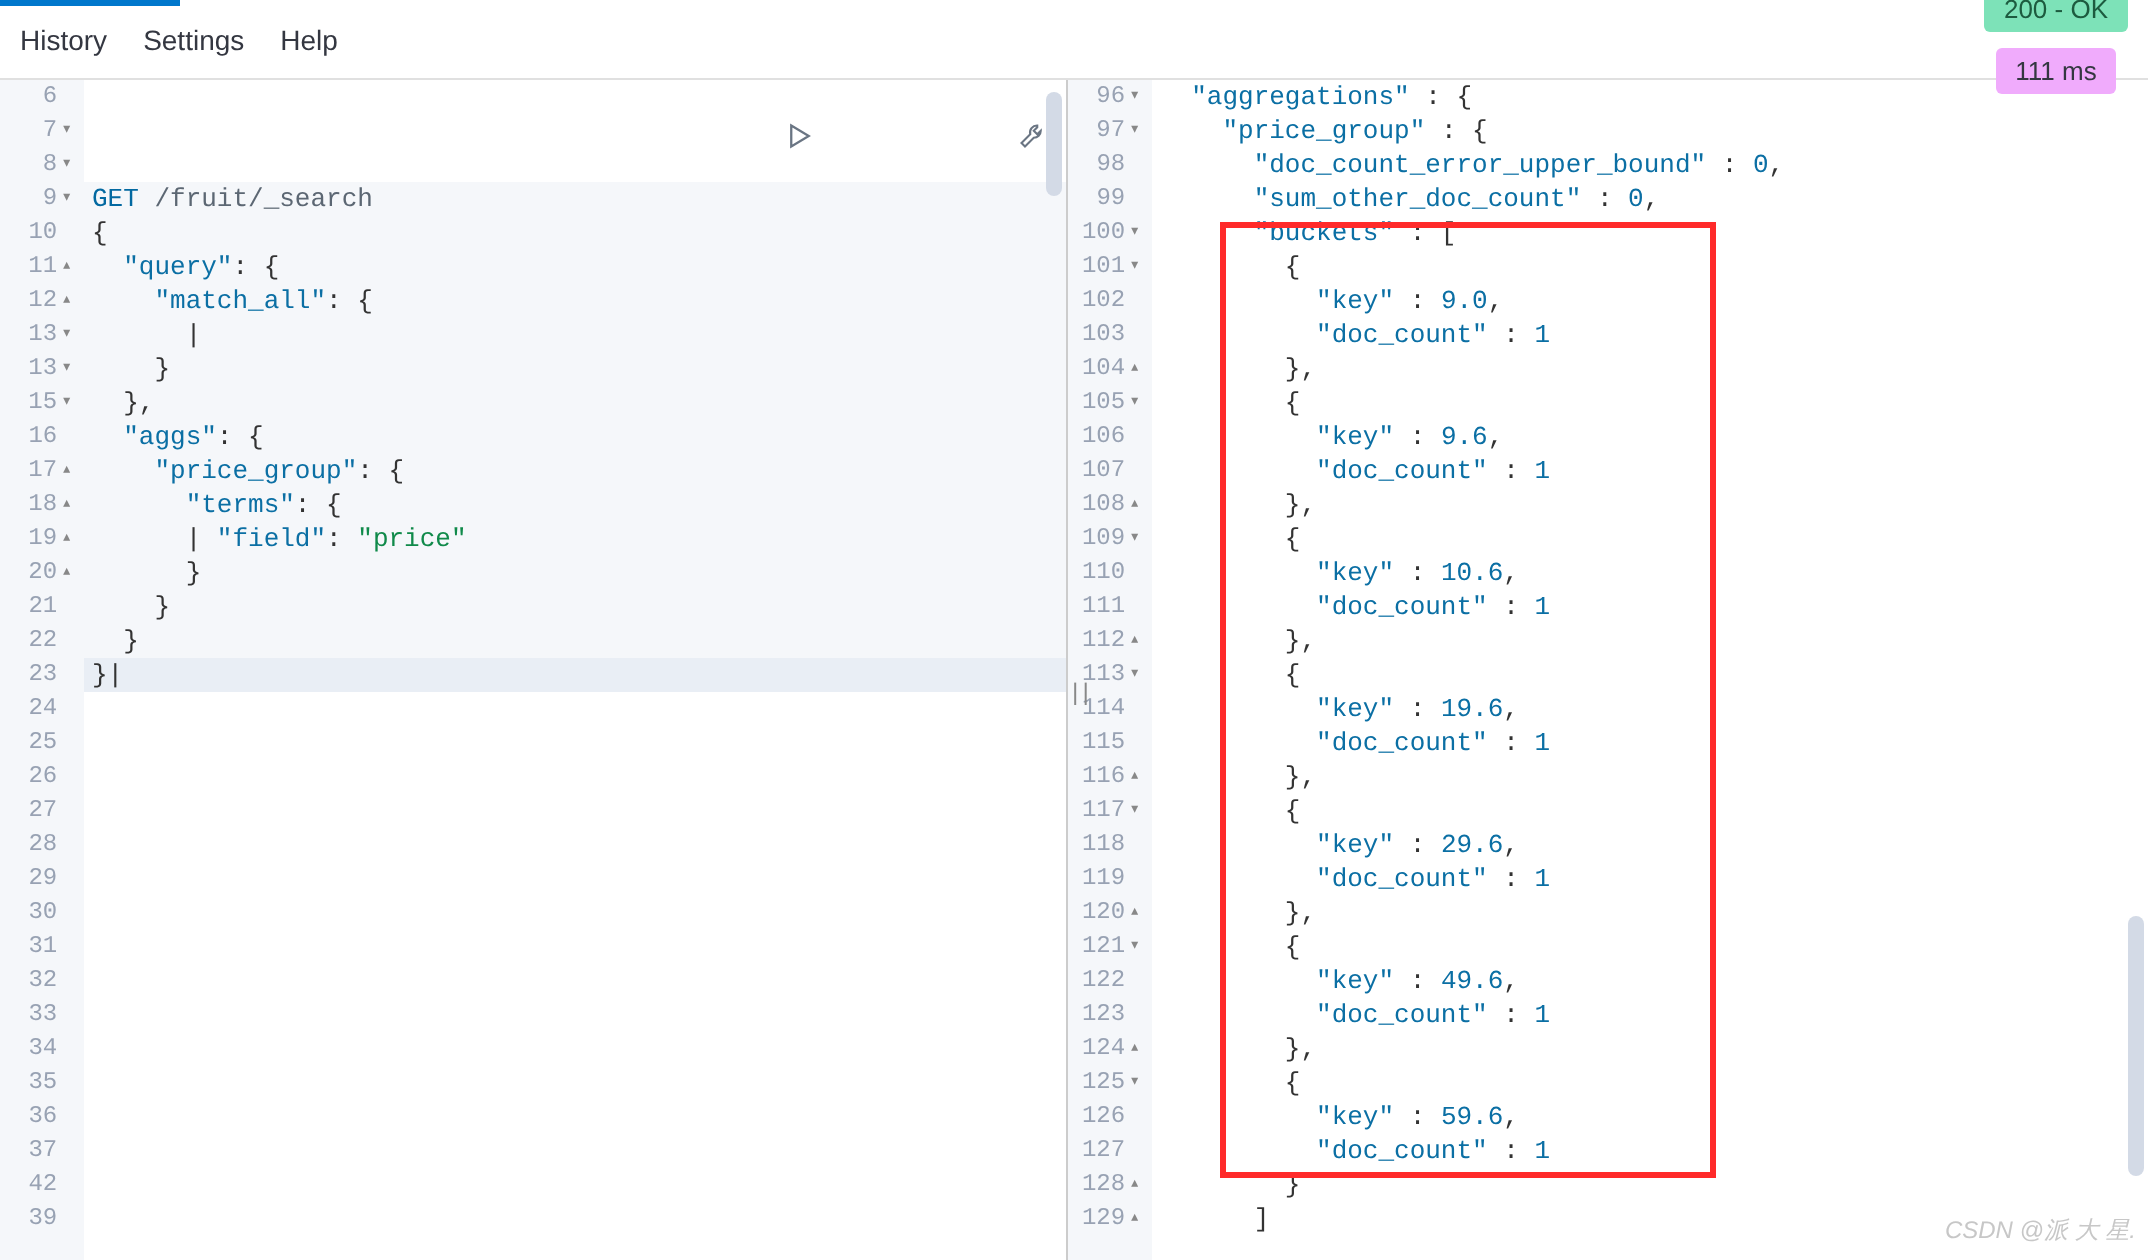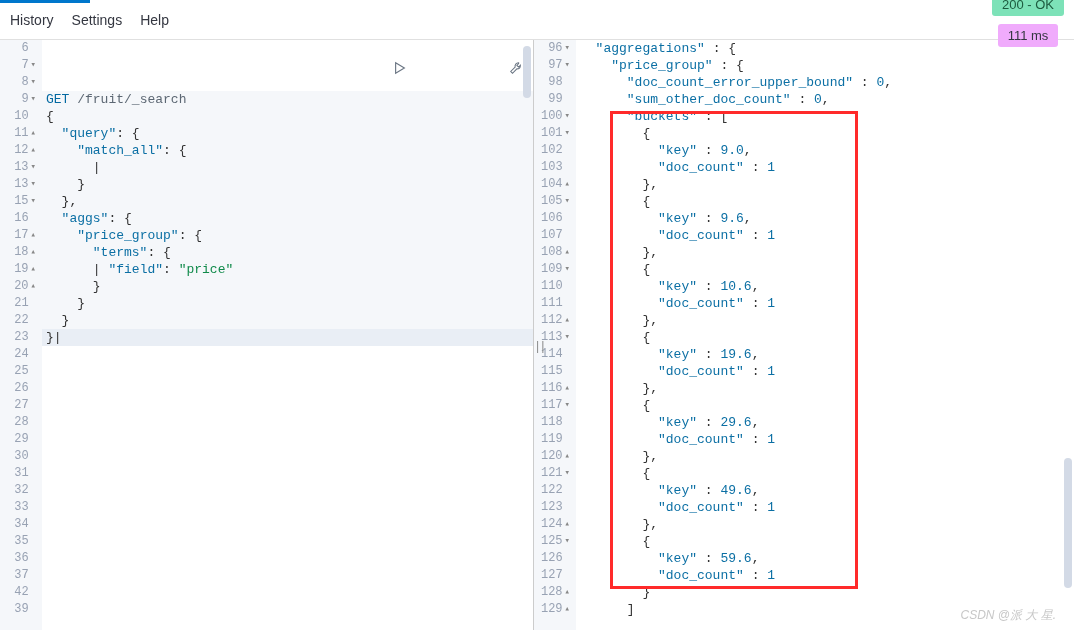--- a/index.html
+++ b/index.html
@@ -99,21 +99,21 @@
   .run-icons svg { width: 14px; height: 14px; }
   .scrollbar-stub {
     position: absolute;
     right: 2px;
     width: 8px;
     background: #d3dae6;
     border-radius: 4px;
   }
   .watermark {
     position: absolute;
-    right: 18px; bottom: 6px;
+    right: 6px; bottom: 6px;
     font-family: Arial, sans-serif;
     font-size: 12px;
     color: #c7c7c7;
     font-style: italic;
   }
 </style>
 </head>
 <body>
 
 <div class="top-tab-strip"></div>

